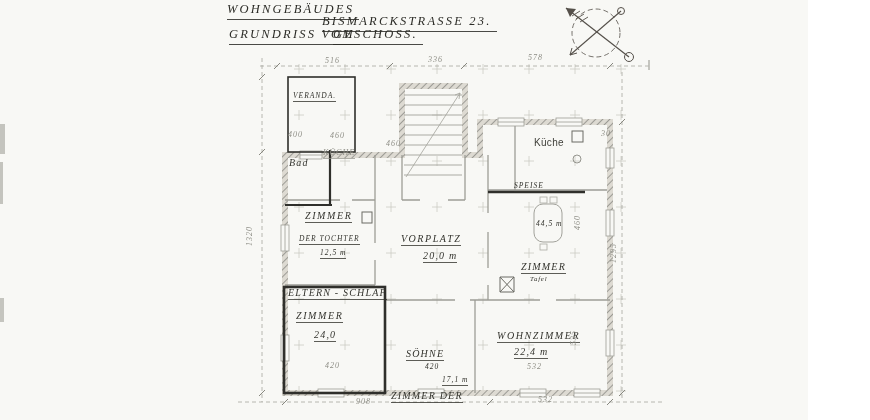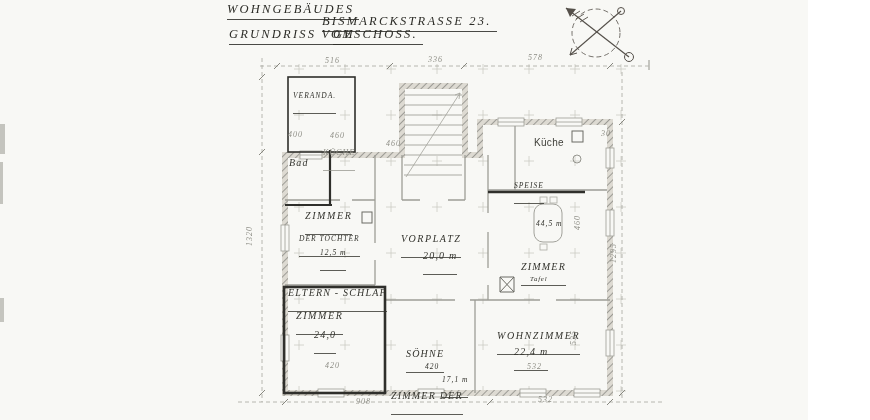--- a/index.html
+++ b/index.html
@@ -4,21 +4,21 @@
 <style>
   html,body{margin:0;padding:0;background:#ffffff;}
   .page{position:relative;width:808px;height:420px;background:#f8f8f5;overflow:hidden;
         font-family:"Liberation Serif",serif;}
   
   .plan-label{position:absolute;white-space:nowrap;font-style:italic;color:#34342e;line-height:1;}
   .hand{font-size:10px;letter-spacing:1.6px;}
   .sm{font-size:10px;letter-spacing:1.2px;}
   .xs{font-size:7.5px;letter-spacing:1px;}
   .tiny{font-size:6.8px;letter-spacing:.8px;}
-  .u{border-bottom:1px solid rgba(52,52,46,.8);padding-bottom:13px;}
+  .u{border-bottom:1px solid rgba(52,52,46,.8);padding-bottom:1px;}
   .dim{font-size:8px;color:#8e8e86;letter-spacing:1px;font-style:italic;}
   .dim.u{border-color:rgba(142,142,134,.7);}
   .typed{font-style:normal;font-family:"Liberation Sans",sans-serif;font-size:10px;
          color:#3f3f39;letter-spacing:.3px;}
   .vert{transform:rotate(-90deg);transform-origin:0 0;}
   .title-line{position:absolute;font-style:italic;font-size:12.5px;letter-spacing:2.2px;
               color:#2c2c27;border-bottom:1.3px solid rgba(44,44,39,.85);
               padding:0 5px 2px 0;line-height:1.1;}
   #plan-svg{position:absolute;left:0;top:0;}
 </style>

